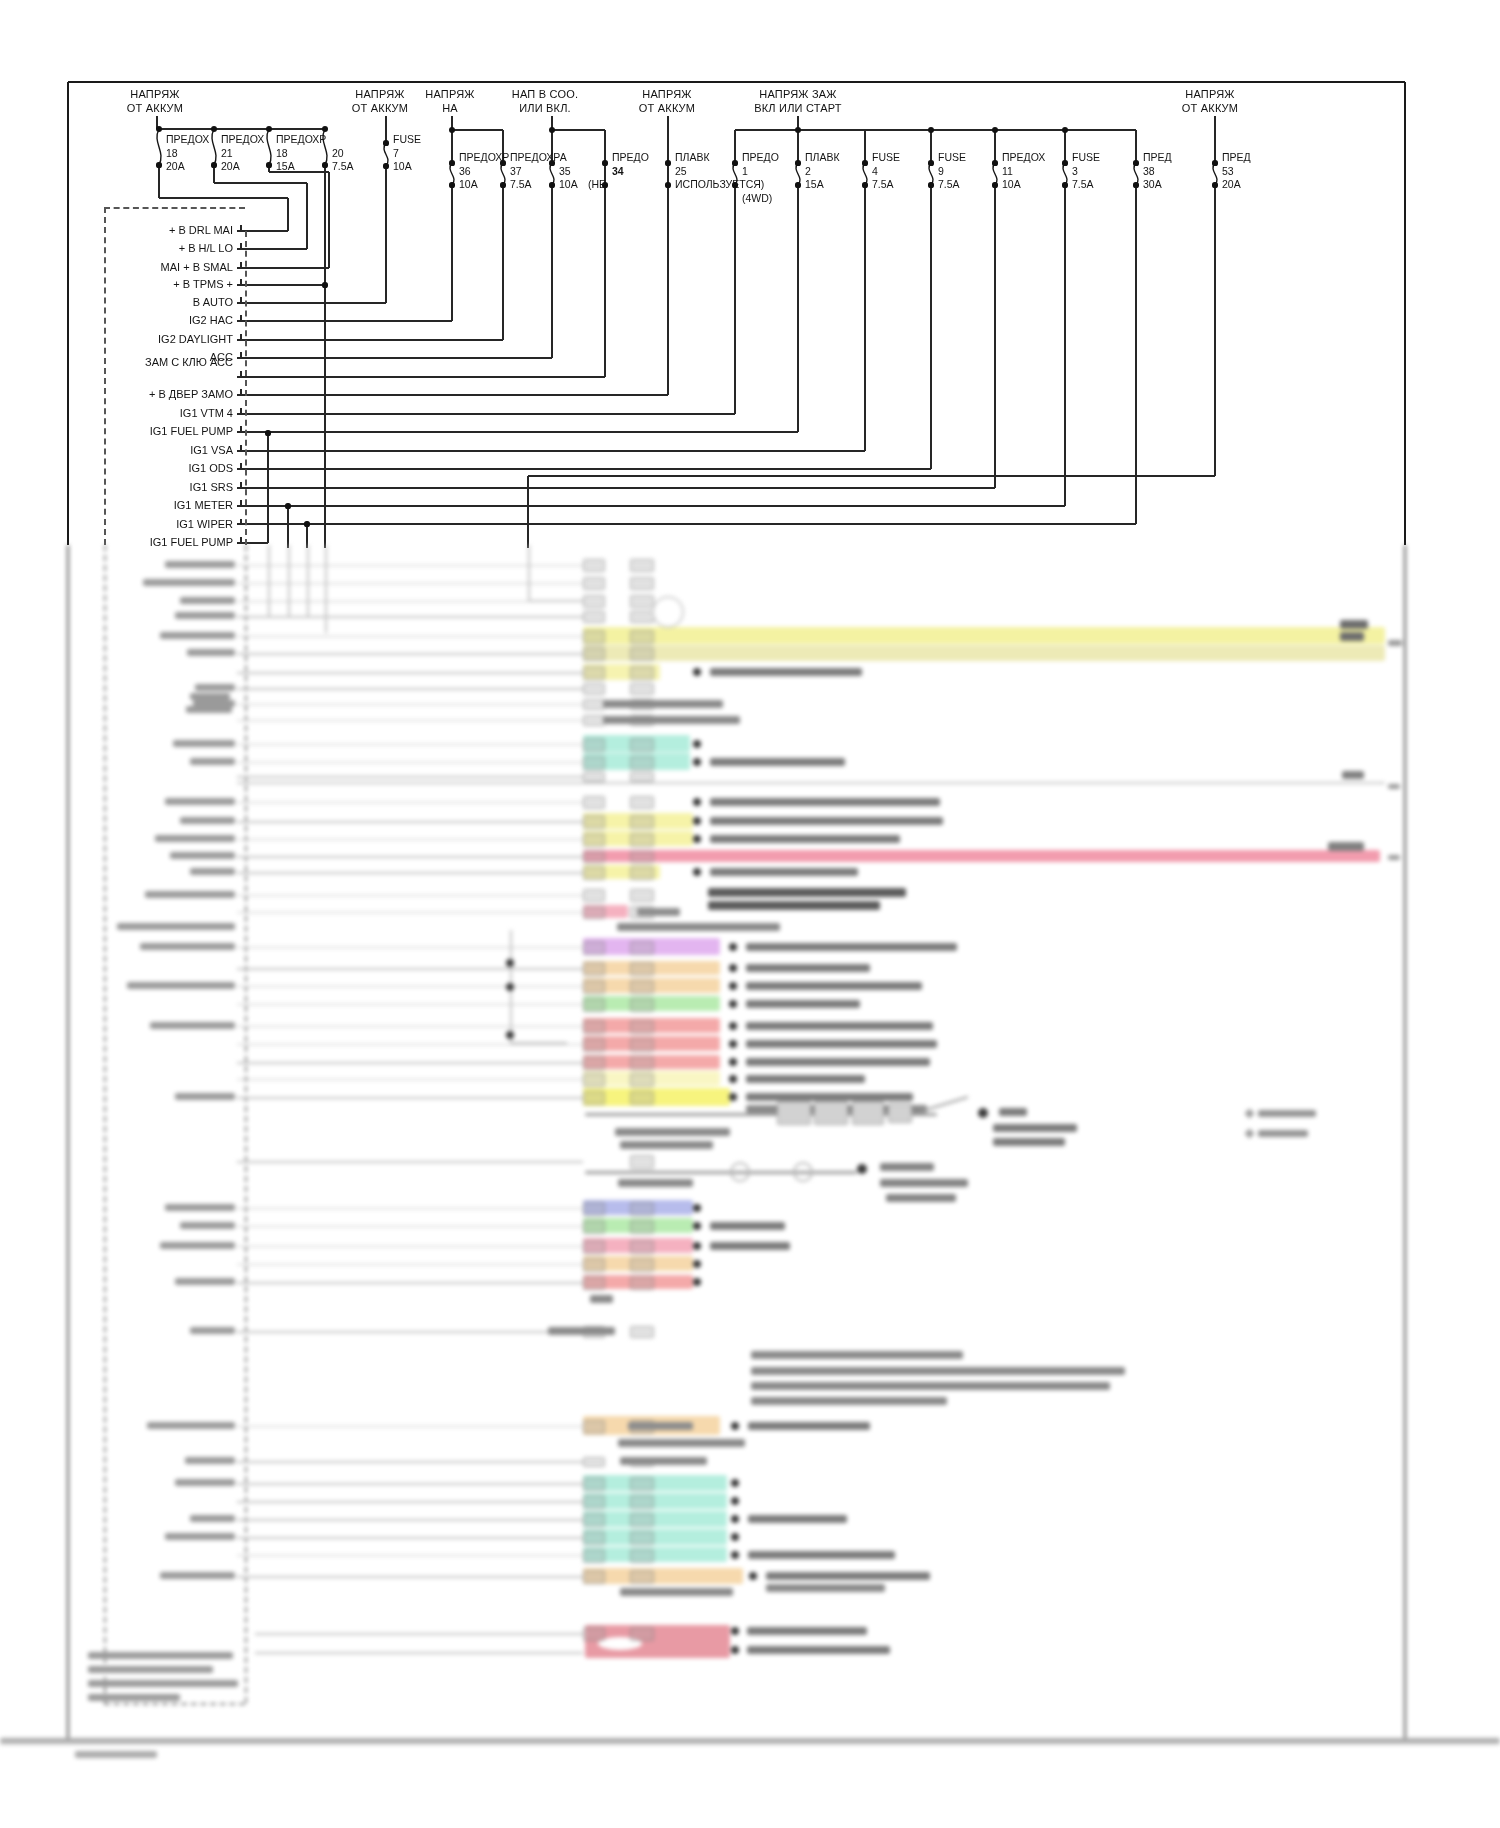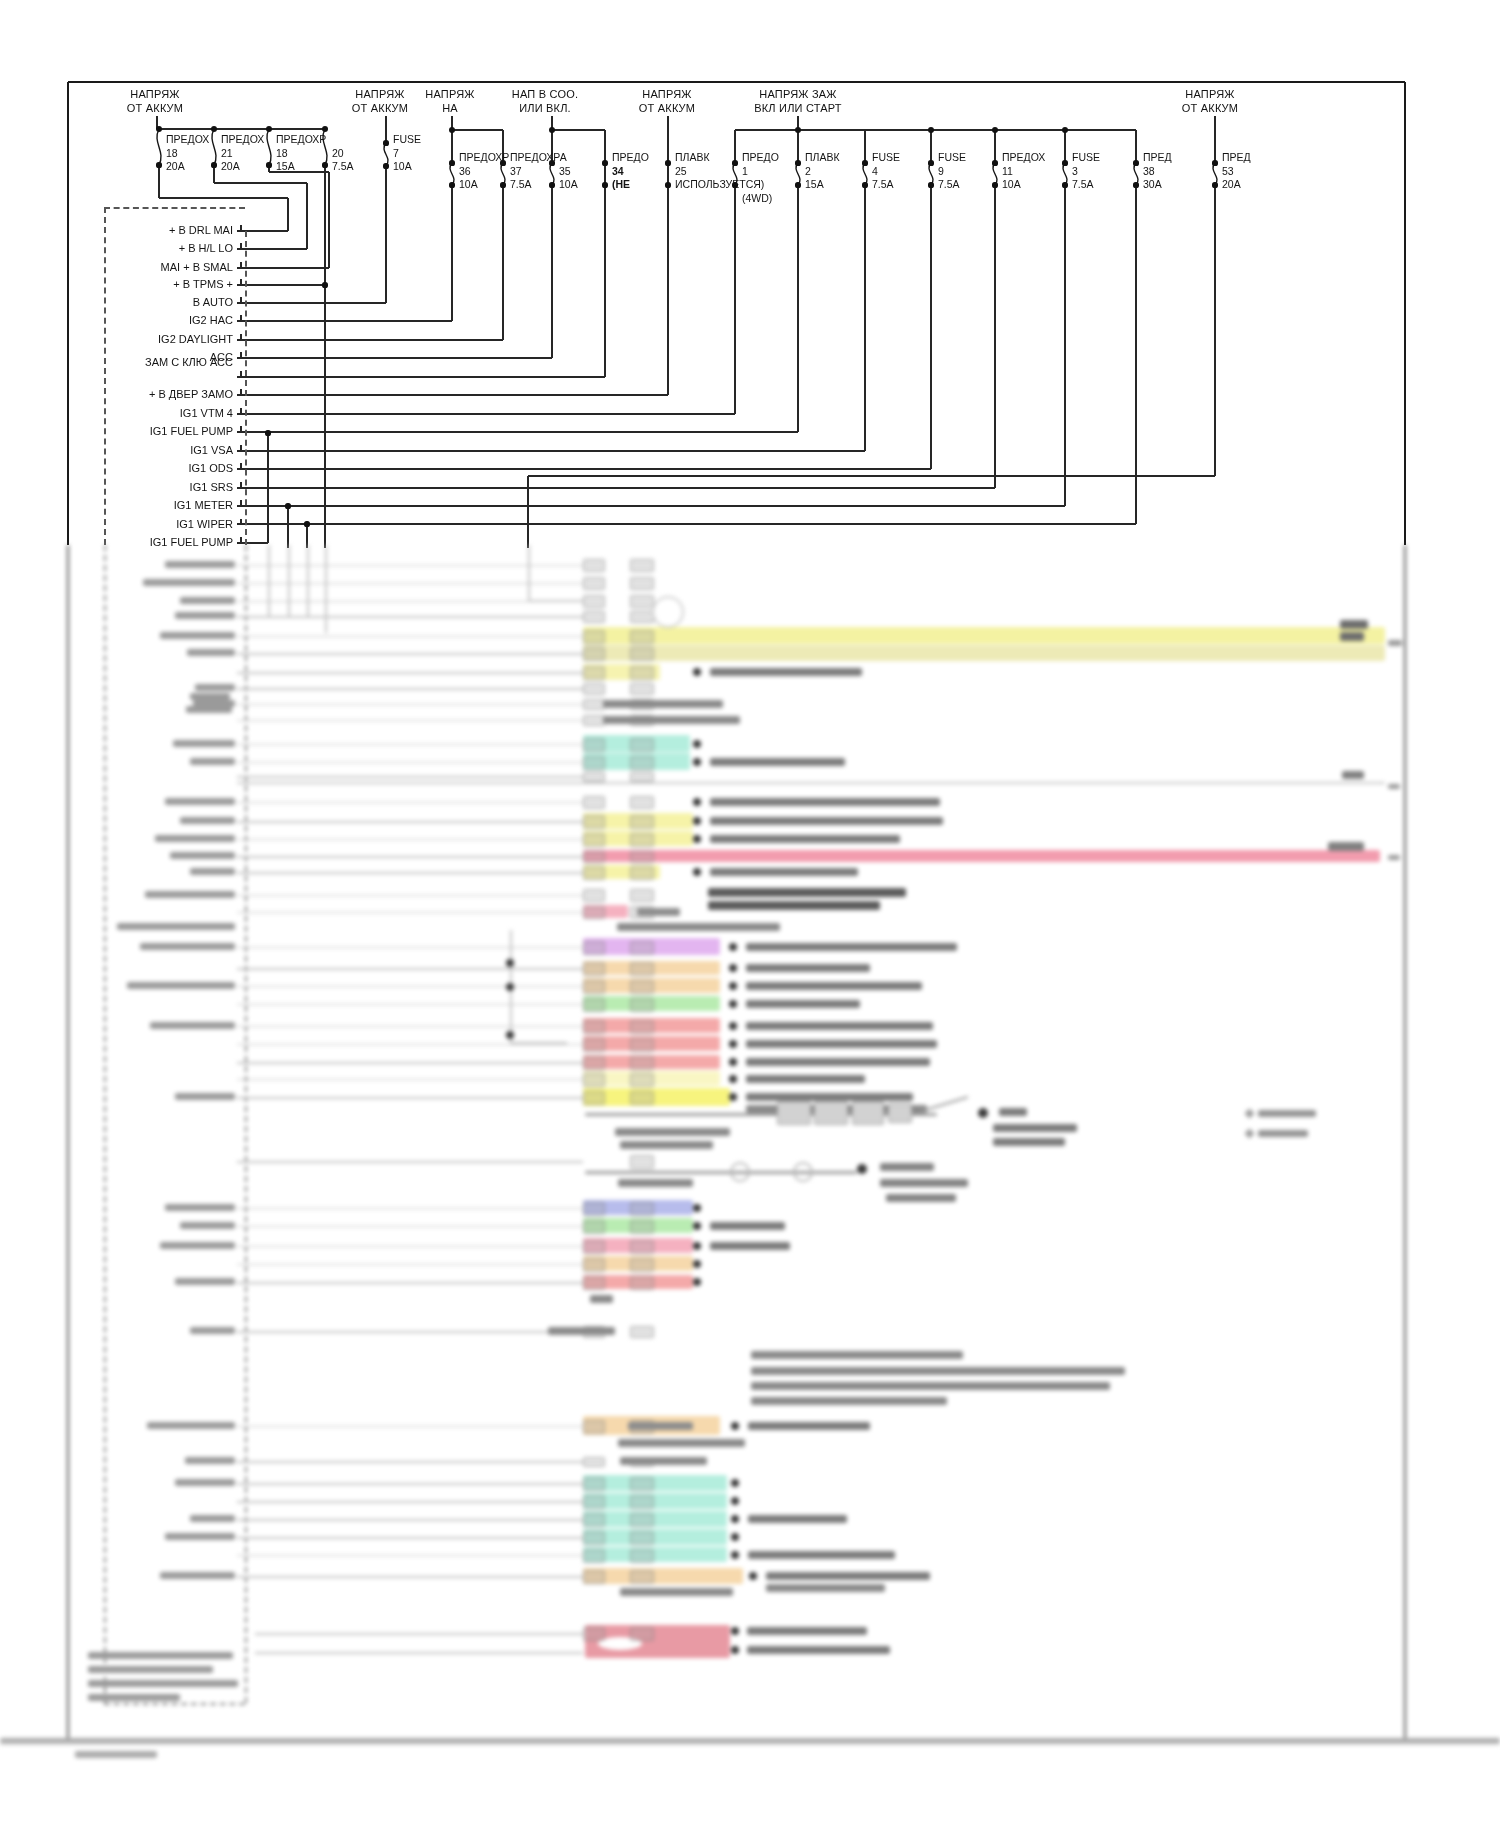--- a/index.html
+++ b/index.html
@@ -240,21 +240,21 @@
     <div class="flab" style="left: 459px; top: 151px;">ПРЕДОХР</div>
     <div class="flab" style="left: 459px; top: 164.5px;">36</div>
     <div class="flab" style="left: 459px; top: 178px;">10A</div>
     <div class="flab" style="left: 510px; top: 151px;">ПРЕДОХРА</div>
     <div class="flab" style="left: 510px; top: 164.5px;">37</div>
     <div class="flab" style="left: 510px; top: 178px;">7.5A</div>
     <div class="flab" style="left: 559px; top: 164.5px;">35</div>
     <div class="flab" style="left: 559px; top: 178px;">10A</div>
     <div class="flab" style="left: 612px; top: 151px;">ПРЕДО</div>
     <div class="flab" style="left: 612px; top: 164.5px; font-weight: bold;">34</div>
-    <div class="flab" style="left: 612px; top: 178px; font-weight: bold;">(НЕ</div>
+    <div class="flab" style="left: 588px; top: 178px;">(НЕ</div>
     <div class="flab" style="left: 675px; top: 151px;">ПЛАВК</div>
     <div class="flab" style="left: 675px; top: 164.5px;">25</div>
     <div class="flab" style="left: 675px; top: 178px;">ИСПОЛЬЗУЕТСЯ)</div>
     <div class="flab" style="left: 742px; top: 151px;">ПРЕДО</div>
     <div class="flab" style="left: 742px; top: 164.5px;">1</div>
     <div class="flab" style="left: 742px; top: 192px;">(4WD)</div>
     <div class="flab" style="left: 805px; top: 151px;">ПЛАВК</div>
     <div class="flab" style="left: 805px; top: 164.5px;">2</div>
     <div class="flab" style="left: 805px; top: 178px;">15A</div>
     <div class="flab" style="left: 872px; top: 151px;">FUSE</div>

